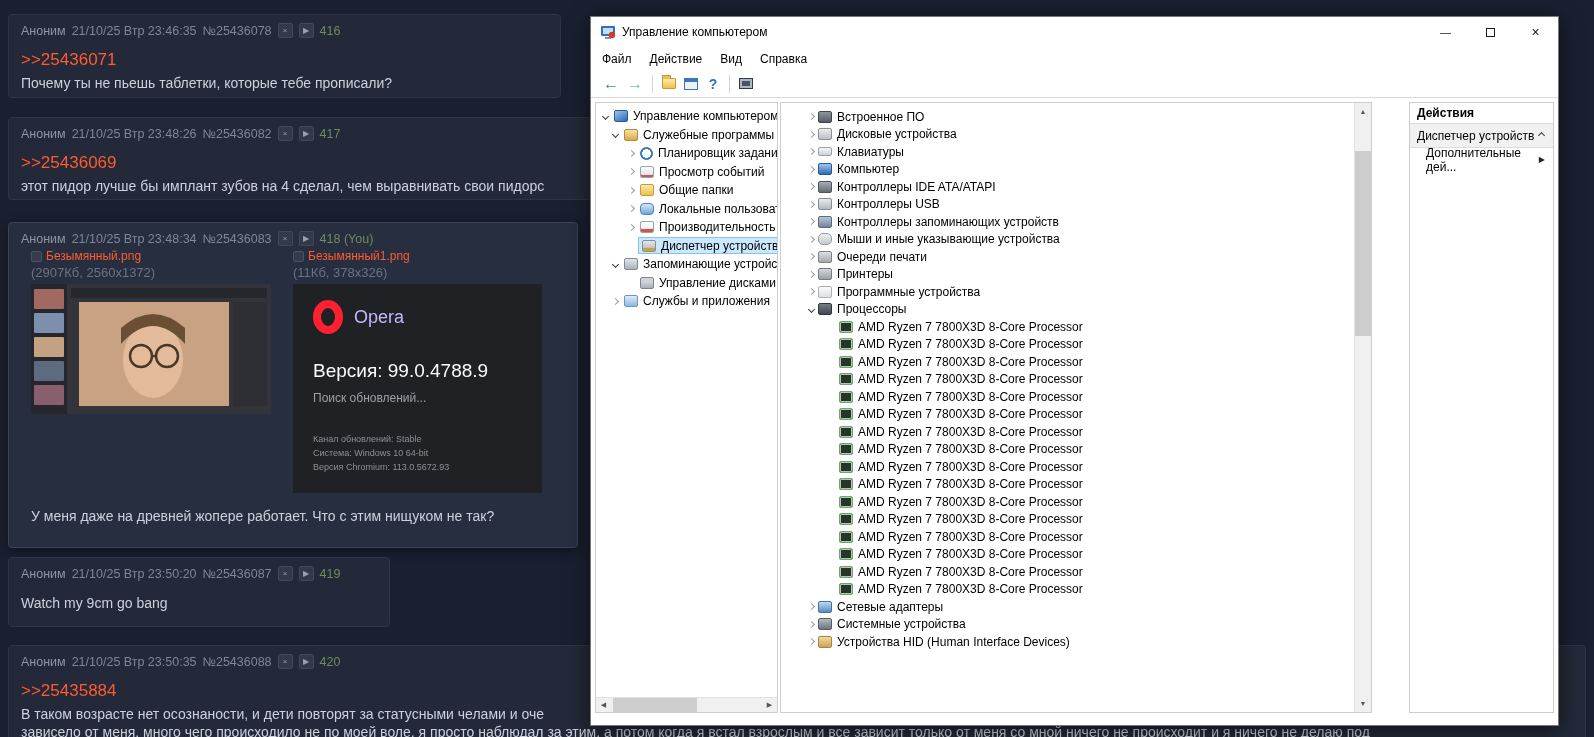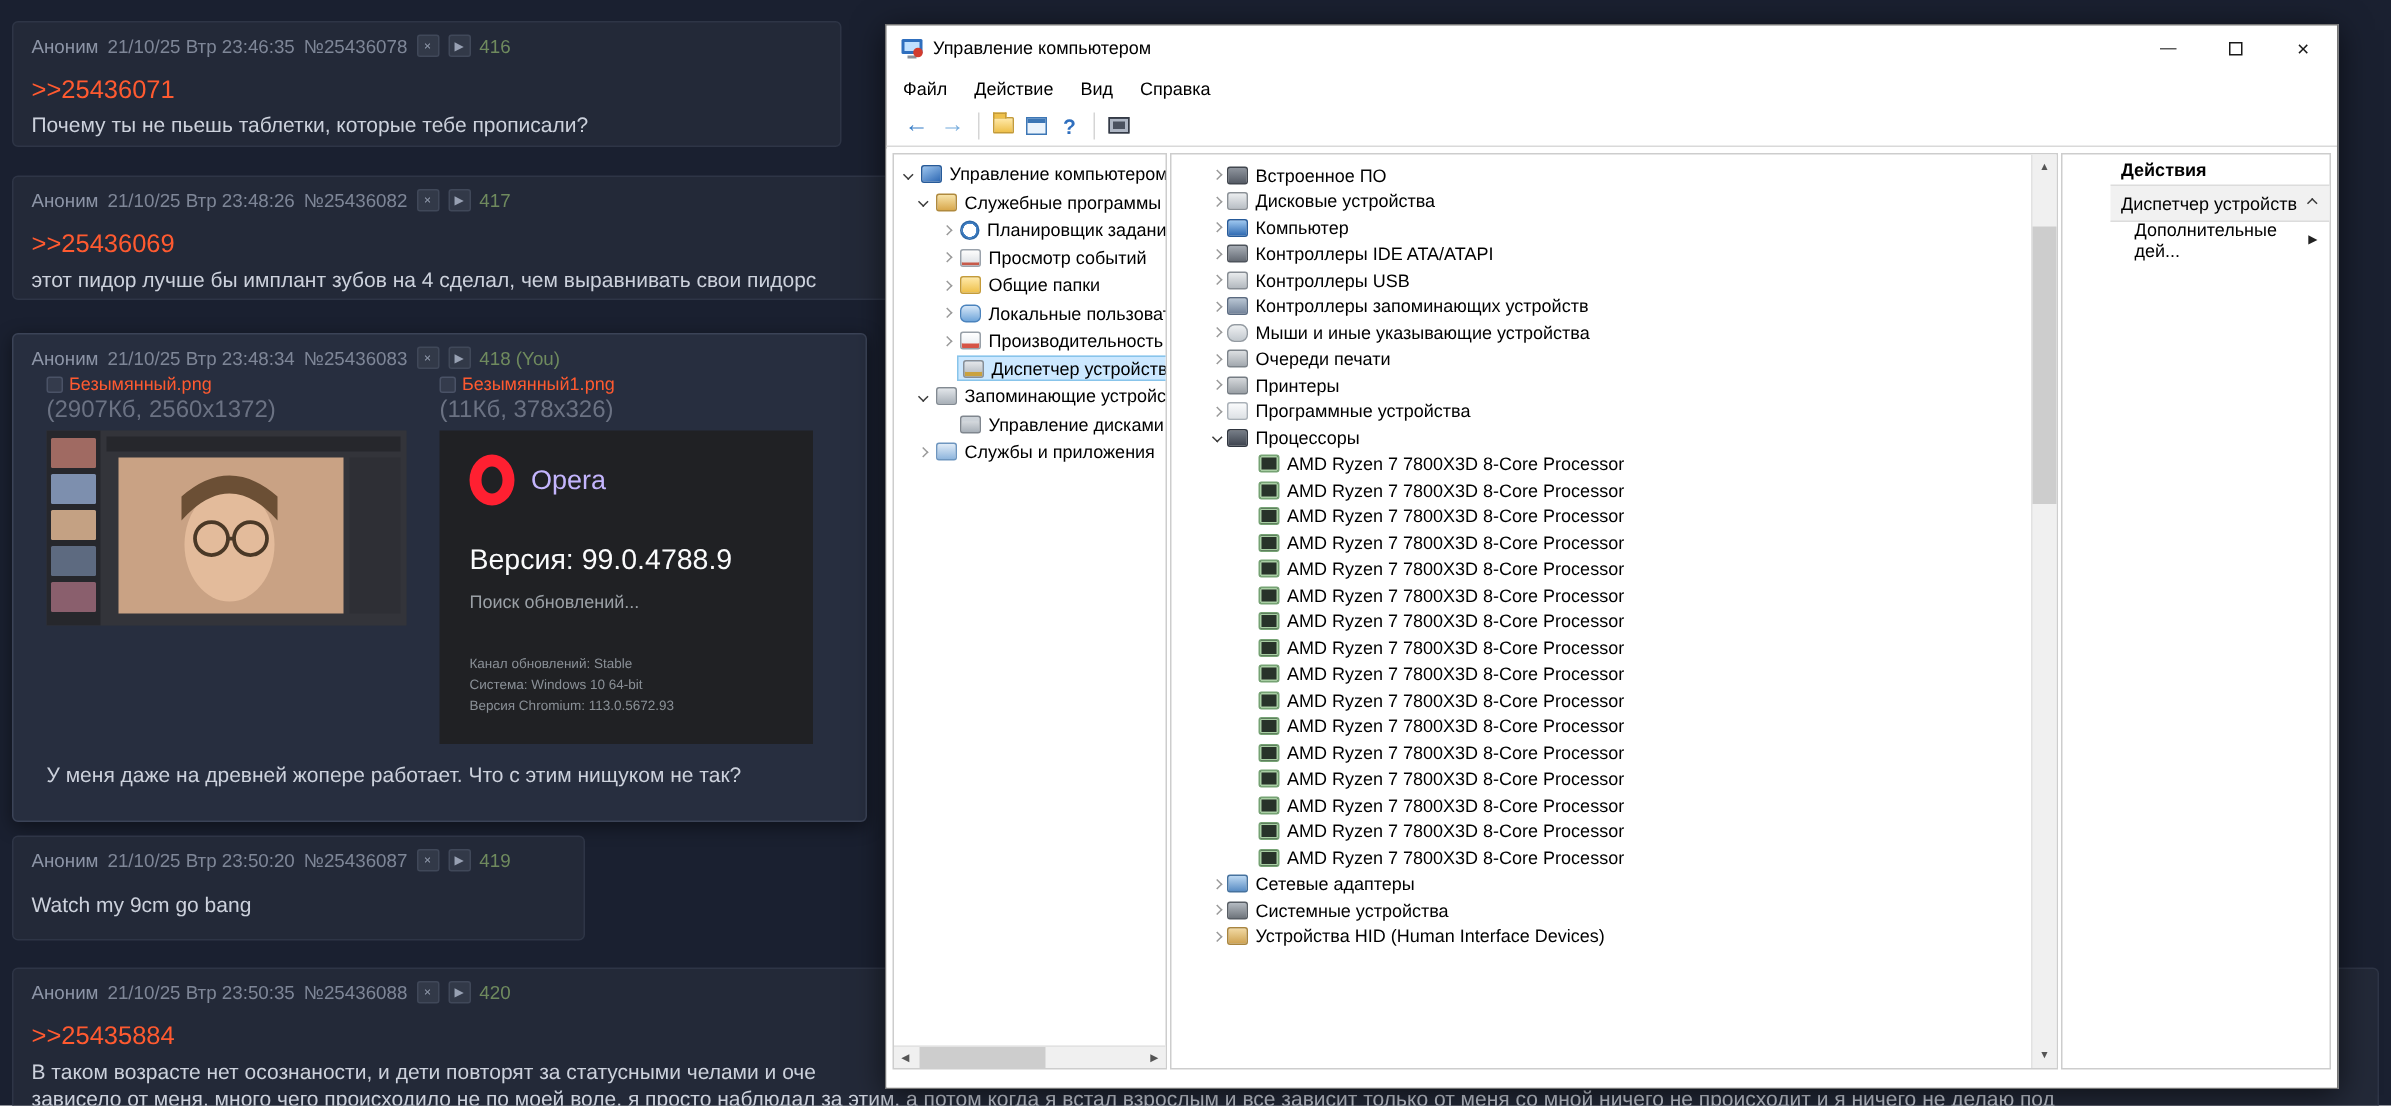--- a/index.html
+++ b/index.html
@@ -19,21 +19,21 @@
   .pquote{display:inline-block;color:#ff5a30;font-size:17px;margin-top:12px;text-decoration:none;cursor:pointer;}
   .ptext{font-size:14px;margin-top:5px;color:#ccd1dc;}
   .ptext.solo{margin-top:14px;}
   .p5-line2{font-size:14px;margin-top:2px;white-space:nowrap;color:#ccd1dc;}
 
   .file{position:absolute;top:26px;font-size:12px;}
   .f1{left:22px;} .f2{left:284px;}
   .fname-row{display:flex;align-items:center;gap:4px;}
   .fic{width:11px;height:11px;background:#343b4c;border:1px solid #4a5266;border-radius:2px;flex:none;}
   .fname{color:#ff5a30;text-decoration:none;cursor:pointer;}
-  .fmeta{color:#6b7283;font-size:16px;margin-top:2px;}
+  .fmeta{color:#6b7283;font-size:13px;margin-top:2px;}
   .thumb{margin-top:4px;cursor:pointer;}
   .thumb-browser{width:240px;height:130px;background:#33343a;}
   .thumb-opera{width:249px;height:209px;background:#202124;position:relative;}
   .opera-row{position:absolute;left:20px;top:16px;display:flex;align-items:center;gap:11px;}
   .opera-ring{width:30px;height:34px;border:8px solid #ff2031;border-radius:50%;}
   .opera-brand{font-size:18px;color:#c4b5fd;}
   .opera-version{position:absolute;left:20px;top:76px;font-size:19px;color:#fafbfc;}
   .opera-status{position:absolute;left:20px;top:107px;font-size:12px;color:#9aa0a6;}
   .opera-small{position:absolute;left:20px;top:148px;font-size:9px;color:#8a9097;line-height:14px;}
   .p3text{position:absolute;left:22px;top:285px;font-size:14px;color:#ccd1dc;}
@@ -58,21 +58,21 @@
   .tb-folder::before{content:"";position:absolute;left:-1px;top:-4px;width:7px;height:3px;background:#eec04b;border:1px solid #c49b39;border-bottom:none;}
   .tb-window{width:14px;height:12px;border:1px solid #3c76b5;background:#eaf3fc;position:relative;}
   .tb-window::before{content:"";position:absolute;left:0;top:0;right:0;height:3px;background:#3c76b5;}
   .tb-help{color:#2f6fbe;font-weight:bold;font-size:14px;}
   .tb-screen{width:14px;height:11px;background:#4b5260;border:1px solid #343a46;box-shadow:inset 0 0 0 2px #aeb6c4;}
 
   .content{position:absolute;top:82px;left:0;right:0;bottom:0;background:#fff;}
   .pane{position:absolute;top:3px;bottom:12px;background:#fff;border:1px solid #cdcdcd;}
   .tree-pane{left:4px;width:183px;}
   .device-pane{left:189px;width:592px;}
-  .actions-pane{left:783px;right:4px;padding-left:32px;}
+  .actions-pane{left:818px;right:4px;}
 
   .chev{display:inline-block;width:5px;height:5px;border-right:1.4px solid #9a9a9a;
         border-bottom:1.4px solid #9a9a9a;transform:rotate(-45deg);}
   .chev.open{border-color:#3a3a3a;transform:rotate(45deg);}
   .chev.up{border-color:#3a3a3a;transform:rotate(-135deg);}
   .chevslot{width:14px;display:inline-flex;justify-content:center;flex:none;}
   .tchev{width:13px;display:inline-flex;justify-content:center;flex:none;}
 
   .tree-scroll{position:absolute;inset:0 0 15px 0;overflow:hidden;padding-top:4px;}
   .trow{display:flex;align-items:center;height:18.5px;font-size:12px;white-space:nowrap;cursor:pointer;}
@@ -420,20 +420,27 @@
             <span class="chevslot">
               <i class="chev"></i>
             </span>
             <span class="dic dic-disk"></span>
             <span>Дисковые устройства</span>
           </div>
         <div class="drow cat">
             <span class="chevslot">
               <i class="chev"></i>
             </span>
+            <span class="dic dic-keyboard"></span>
+            <span>Клавиатуры</span>
+          </div>
+        <div class="drow cat">
+            <span class="chevslot">
+              <i class="chev"></i>
+            </span>
             <span class="dic dic-computer"></span>
             <span>Компьютер</span>
           </div>
         <div class="drow cat">
             <span class="chevslot">
               <i class="chev"></i>
             </span>
             <span class="dic dic-ide"></span>
             <span>Контроллеры IDE ATA/ATAPI</span>
           </div>

